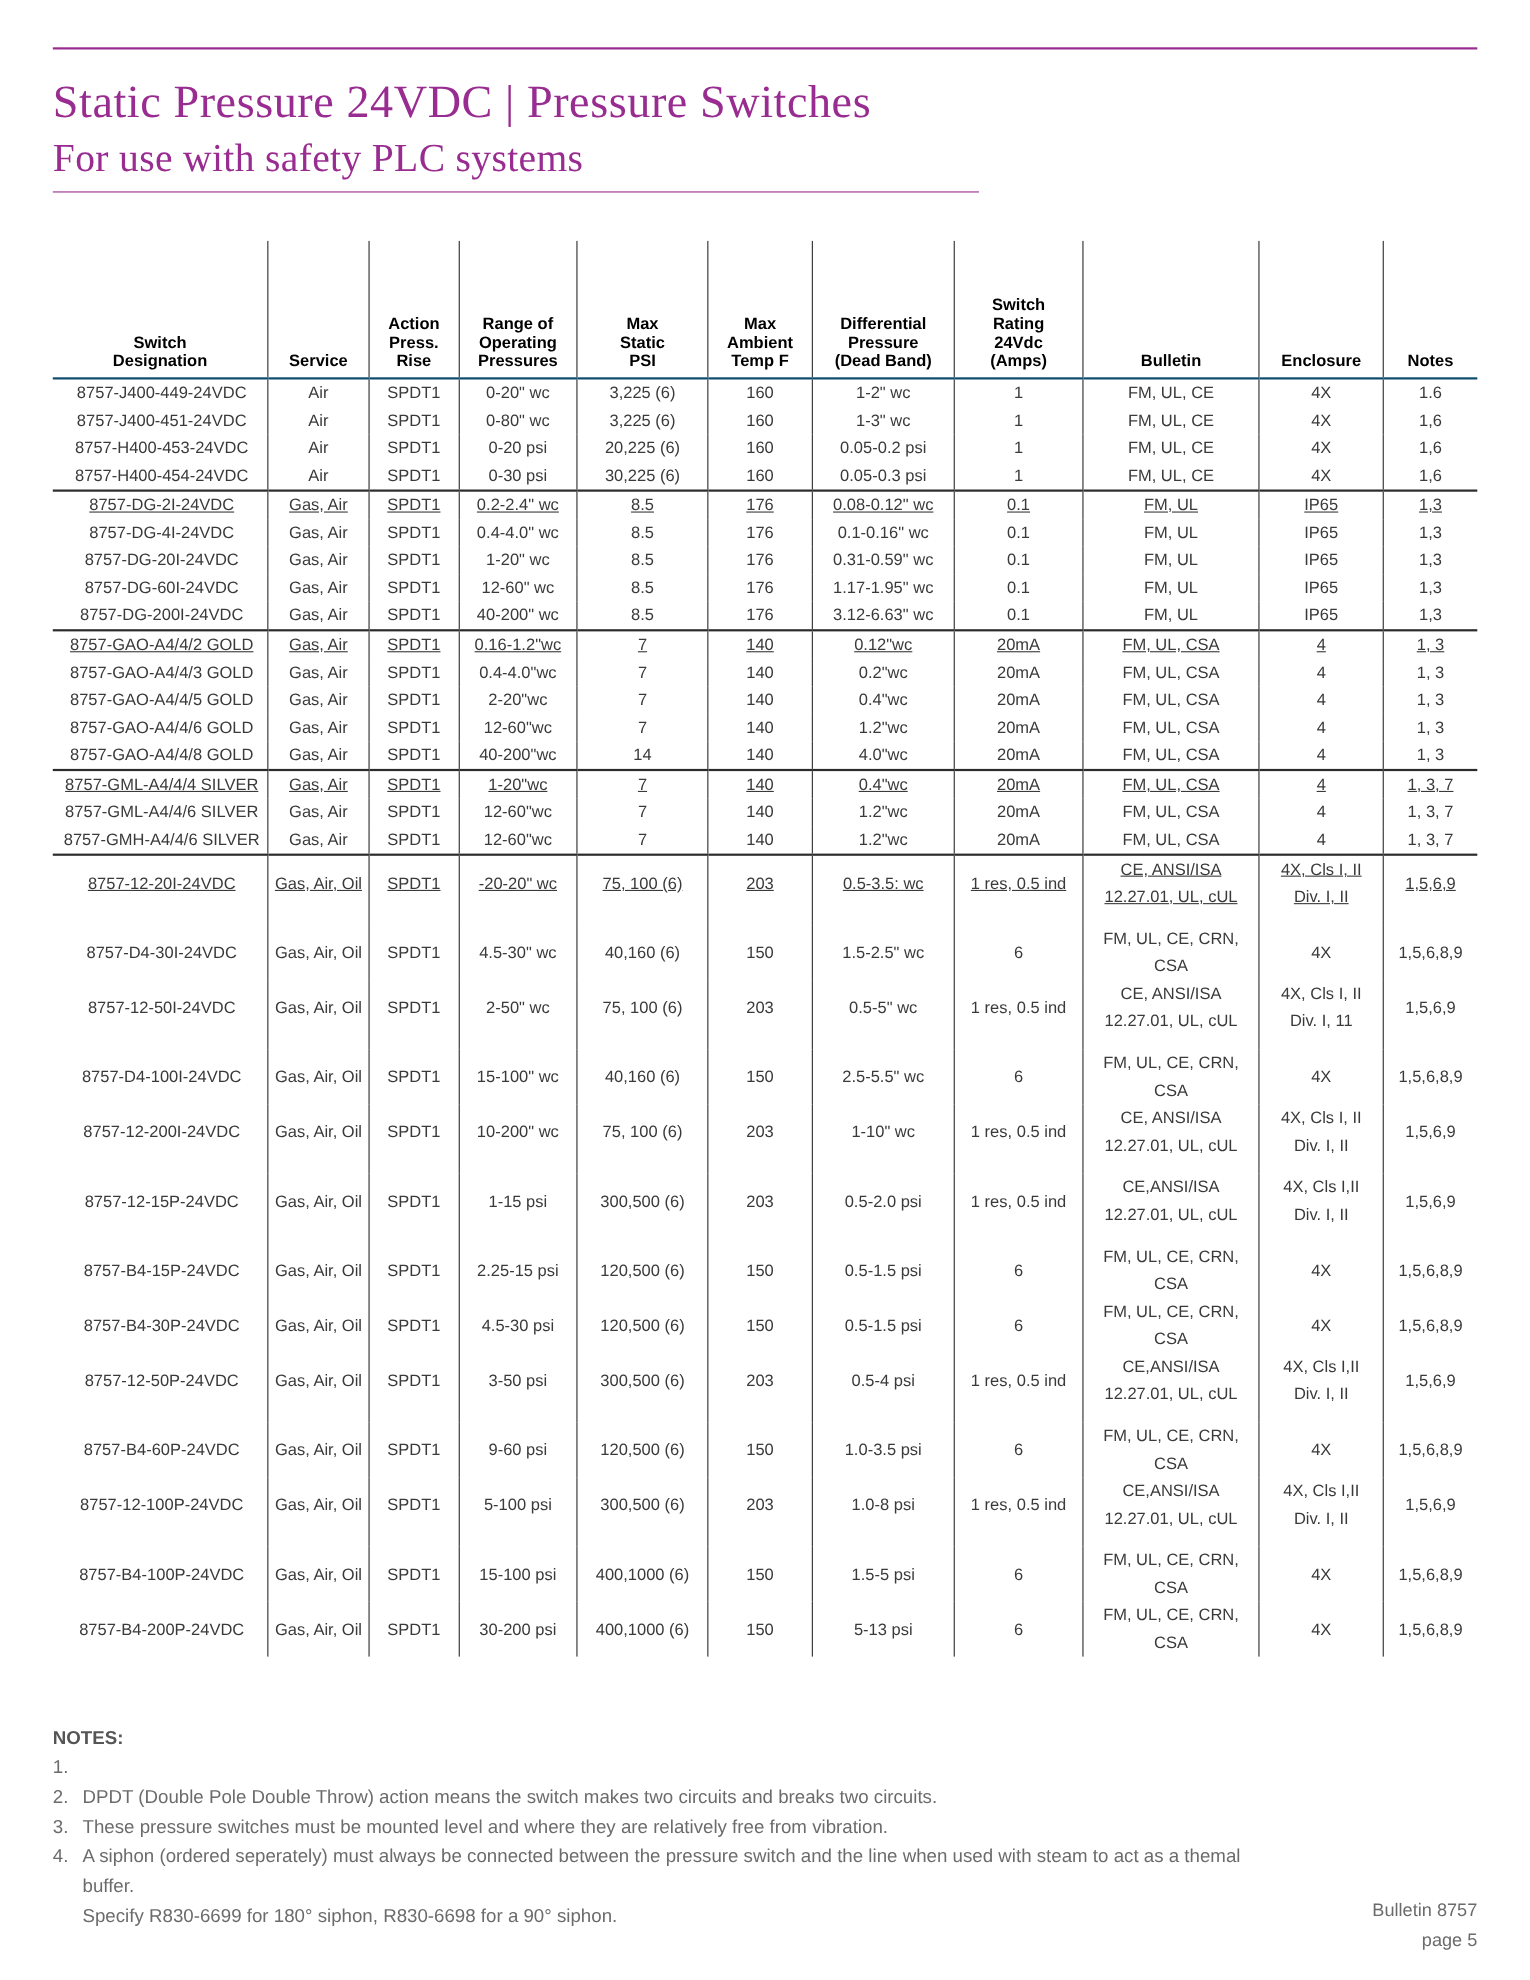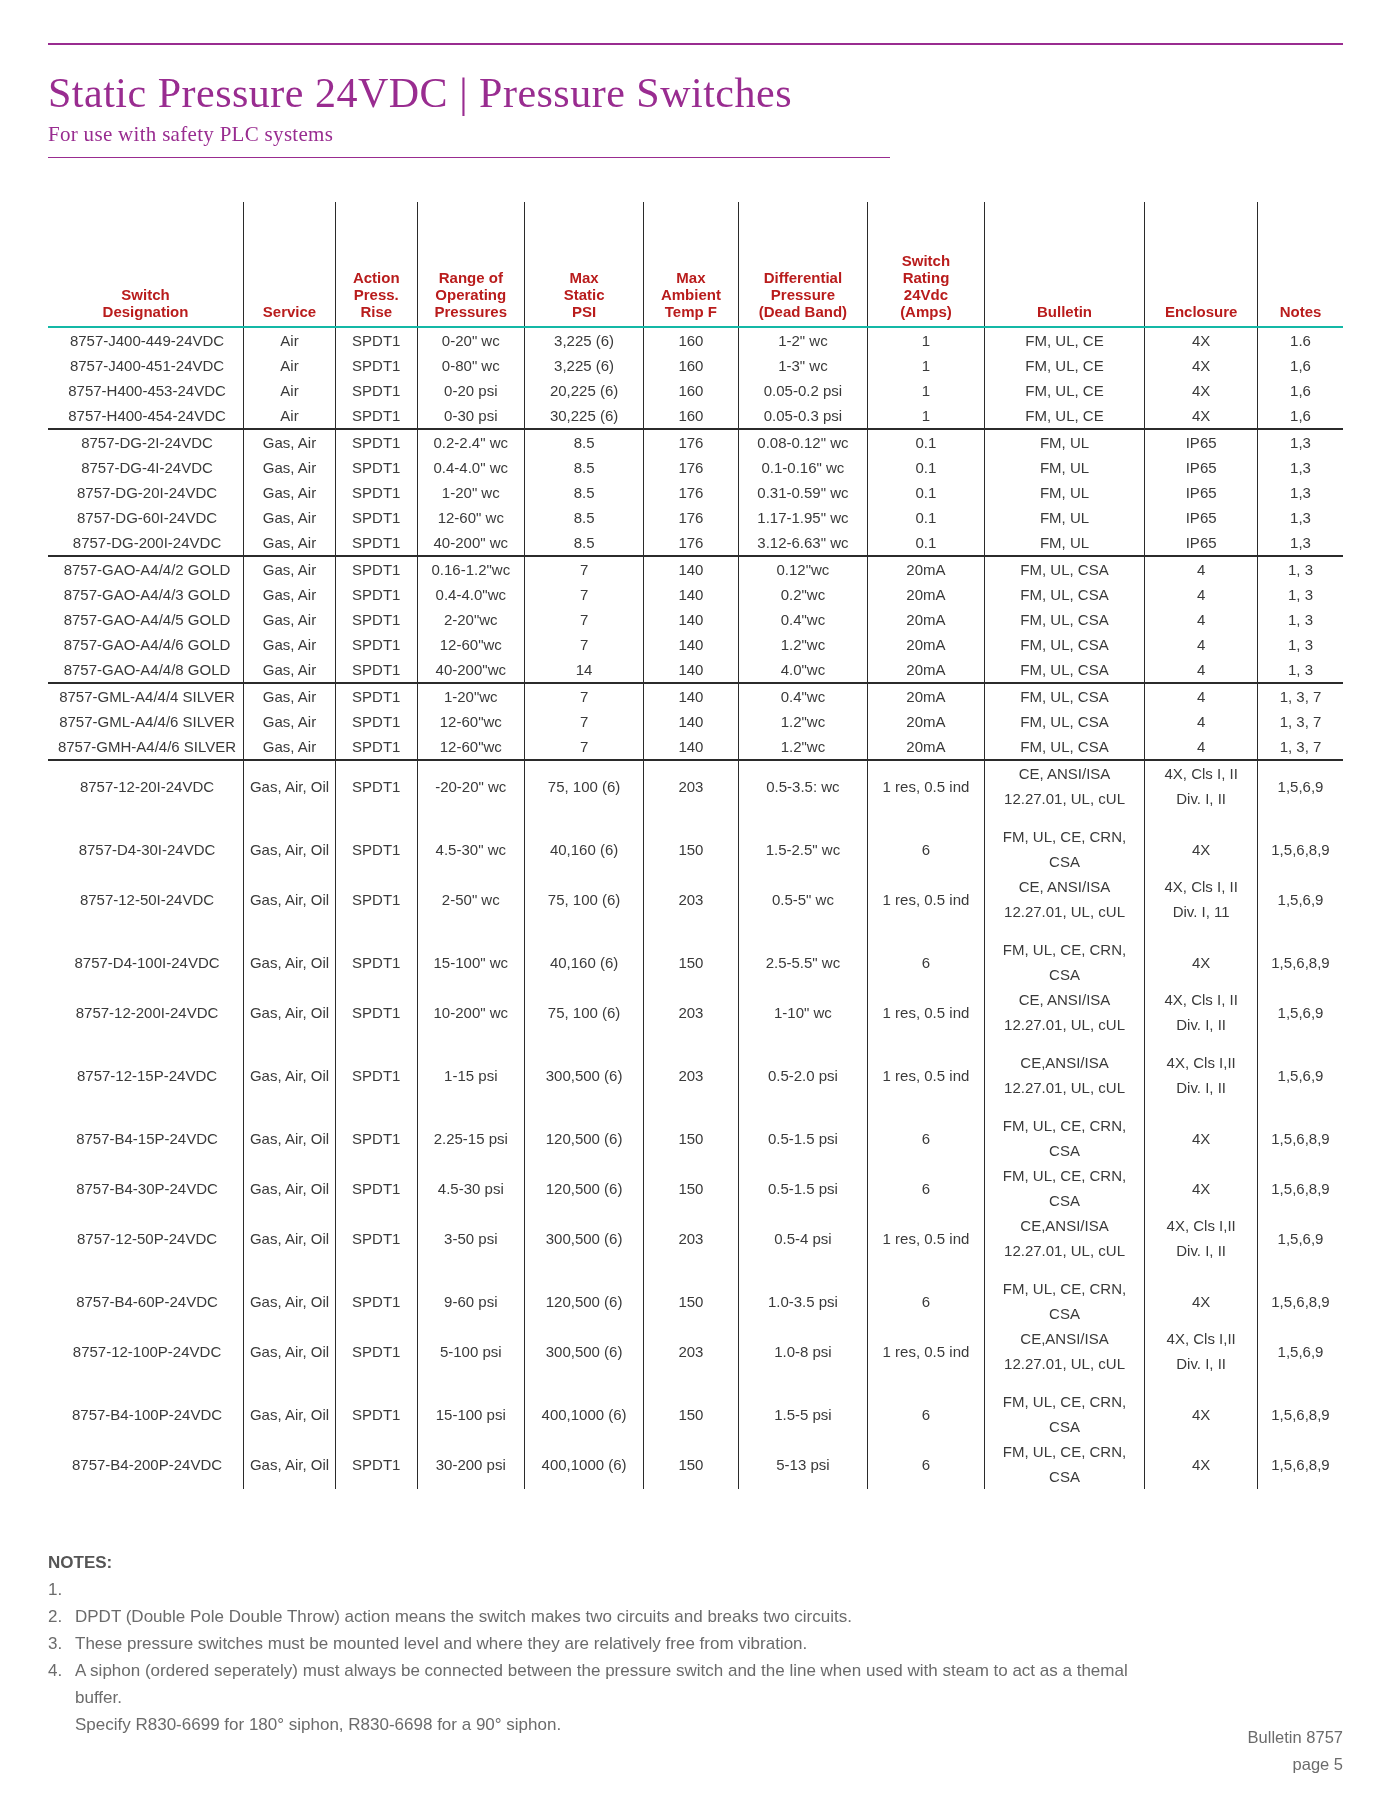--- a/index.html
+++ b/index.html
@@ -23,21 +23,21 @@
     font-weight:400;
     font-size:42px;
     line-height:1.08;
     color:#992c90;
     letter-spacing:0.5px;
   }
   .page-subtitle{
     margin:6px 0 0 0;
     font-family:"Liberation Serif", serif;
     font-weight:400;
-    font-size:21px;
+    font-size:36px;
     color:#992c90;
     letter-spacing:0.3px;
   }
   .title-underline{
     margin-top:10px;
     width:65%;
     border-bottom:1.5px solid #992c90;
   }
   table.spec{
     margin-top:44px;
@@ -45,39 +45,39 @@
     border-collapse:collapse;
     table-layout:fixed;
     color:#3a3a3a;
     font-size:15px;
   }
   table.spec th{
     height:118px;
     vertical-align:bottom;
     text-align:center;
     font-weight:700;
-    color:#b91c1c;
+    color:#000000;
     line-height:17px;
     white-space:pre-line;
     padding:0 2px 6px 2px;
     border-right:1px solid #2b2b2b;
-    border-bottom:2px solid #14b8a6;
+    border-bottom:2px solid #0c4a6e;
   }
   table.spec th:last-child{border-right:none;}
   table.spec td{
     text-align:center;
     line-height:25px;
     padding:0 2px;
     border-right:1px solid #2b2b2b;
     white-space:pre-line;
     overflow:hidden;
   }
   table.spec td:last-child{border-right:none;}
   table.spec td.left{text-align:center;padding-left:5px;}
-  table.spec tr.group-start td{border-top:2px solid #2b2b2b;}
+  table.spec tr.group-start td{border-top:2px solid #2b2b2b;text-decoration:underline;}
   table.spec tr.two-line td{padding-bottom:13px;}
   .notes{
     margin-top:60px;
     color:#6b6b6b;
     font-size:17px;
     line-height:27px;
     width:1180px;
   }
   .notes-heading{
     font-weight:700;

